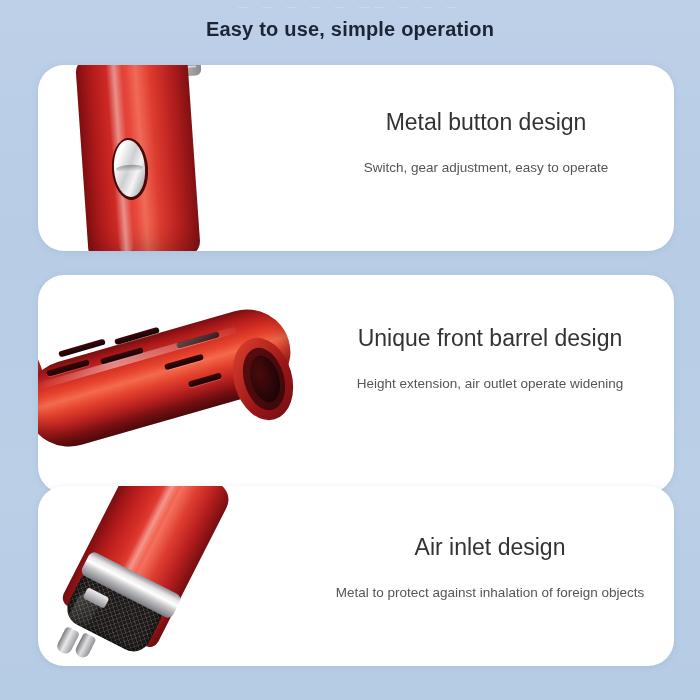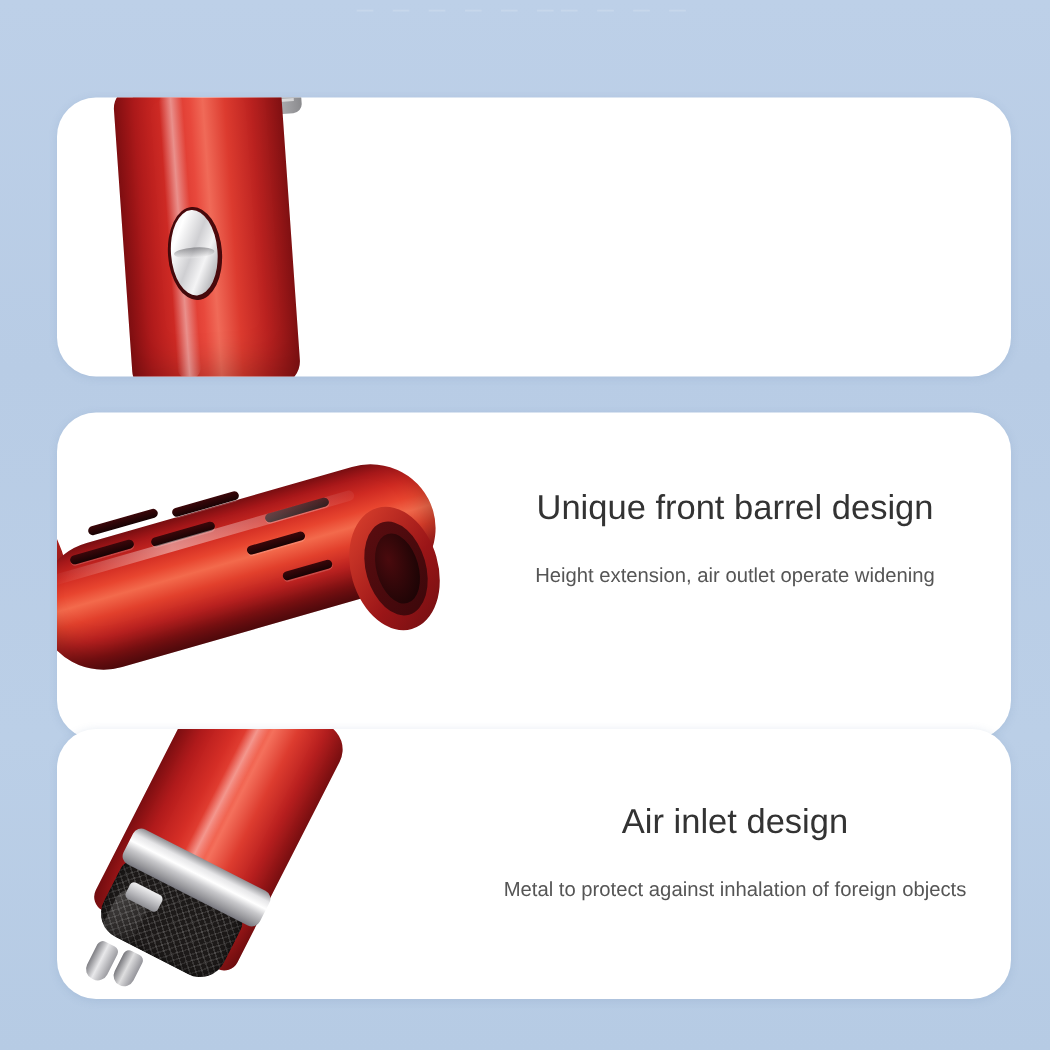--- a/index.html
+++ b/index.html
@@ -346,35 +346,40 @@
     transform: rotate(27deg);
   }
 </style>
 </head>
 <body>
 
 <div id="page">
 
   <div class="watermark-strip">— — —  — —  ——  — —  —</div>
 
+  <div class="page-title">Easy to use, simple operation</div>
 
   <div class="card card-1">
 
     <div class="art art-1">
 
       <div class="p1-chrome"></div>
       <div class="p1-chrome-line"></div>
 
       <div class="p1-body"></div>
       <div class="p1-gloss"></div>
       <div class="p1-btn-recess"></div>
       <div class="p1-btn"></div>
       <div class="p1-btn-notch"></div>
     </div>
 
+    <div class="card-text">
+      <div class="card-heading">Metal button design</div>
+      <div class="card-sub">Switch, gear adjustment, easy to operate</div>
+    </div>
 
   </div>
 
   <div class="card card-2">
 
     <div class="art art-2">
       <div class="p2-cap"></div>
       <div class="p2-tube"></div>
 
       <div class="p2-slot" style="left:20px;  top:42px;  width:48px;"></div>

